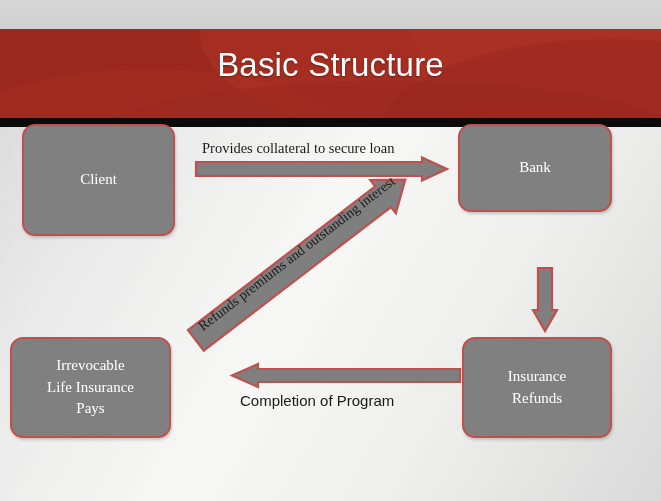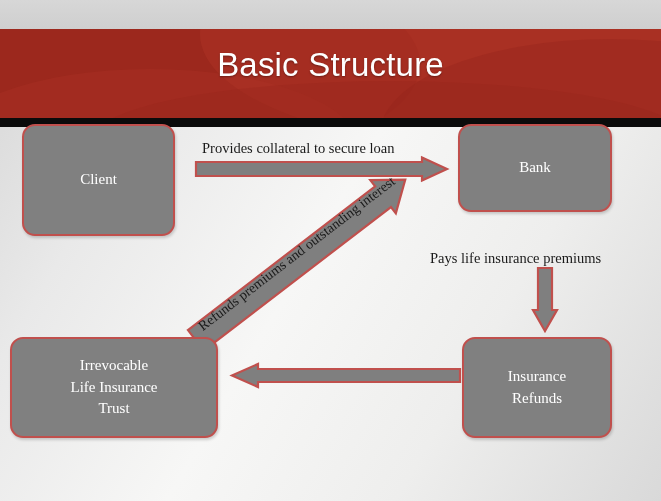--- a/index.html
+++ b/index.html
@@ -84,21 +84,21 @@
     text-align: center;
     color: #ffffff;
     font-family: "Liberation Serif", serif;
     font-size: 15px;
     line-height: 1.45;
     box-shadow: 1px 2px 3px rgba(0,0,0,.18);
     z-index: 5;
   }
   #node-client      { left: 22px;  top: 124px; width: 153px; height: 112px; }
   #node-bank        { left: 458px; top: 124px; width: 154px; height: 88px; }
-  #node-trust       { left: 10px;  top: 337px; width: 208px; height: 101px; }
+  #node-trust       { left: 10px;  top: 337px; width: 161px; height: 101px; }
   #node-insurance   { left: 462px; top: 337px; width: 150px; height: 101px; }
 
   
   .lbl {
     position: absolute;
     color: #1a1a1a;
     font-family: "Liberation Serif", serif;
     font-size: 14.5px;
     white-space: nowrap;
     z-index: 4;
@@ -155,41 +155,41 @@
   </div>
 
   <div class="node" id="node-bank">
     <span>Bank</span>
   </div>
 
   <div class="node" id="node-trust">
     <span>
       <span>Irrevocable</span><br>
       <span>Life Insurance</span><br>
-      <span>Trust</span>
+      <span>Pays</span>
     </span>
   </div>
 
   <div class="node" id="node-insurance">
     <span>
       <span>Insurance</span><br>
       <span>Refunds</span>
     </span>
   </div>
 
   <div class="lbl" id="lbl-collateral">Provides collateral to secure loan</div>
   <svg class="arrow-svg" id="arrow-collateral-wrap" width="256" height="26" viewBox="0 0 256 26">
     <polygon class="ar-body" points="2,6 228,6 228,1.5 253,13 228,24.5 228,20 2,20"></polygon>
   </svg>
 
-  <div class="lbl" id="lbl-premiums">Pays life insurance premiums</div>
   <svg class="arrow-svg" id="arrow-premiums-wrap" width="30" height="68" viewBox="0 0 30 68">
     <polygon class="ar-body" points="8,2 22,2 22,44 27,44 15,65 3,44 8,44"></polygon>
   </svg>
 
+  <div class="lbl" id="lbl-completion">Completion of Program</div>
   <svg class="arrow-svg" id="arrow-completion-wrap" width="234" height="26" viewBox="0 0 234 26">
     <polygon class="ar-body" points="232,7 30,7 30,2 4,13.5 30,25 30,20 232,20"></polygon>
   </svg>
 
   <div class="lbl" id="lbl-refunds">Refunds premiums and outstanding interest</div>
   <svg class="arrow-svg" id="arrow-refunds-wrap" width="250" height="175" viewBox="0 0 250 175">
     <g transform="rotate(-37.5 16 160)">
       <polygon class="ar-body" points="16,150 252,150 252,142 280,163 252,184 252,176 16,176"></polygon>
     </g>
   </svg>

